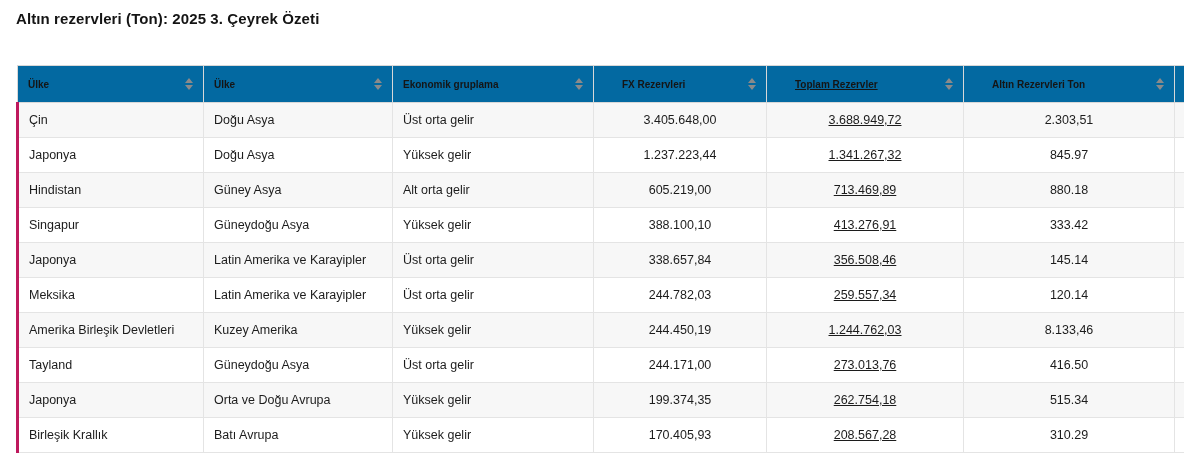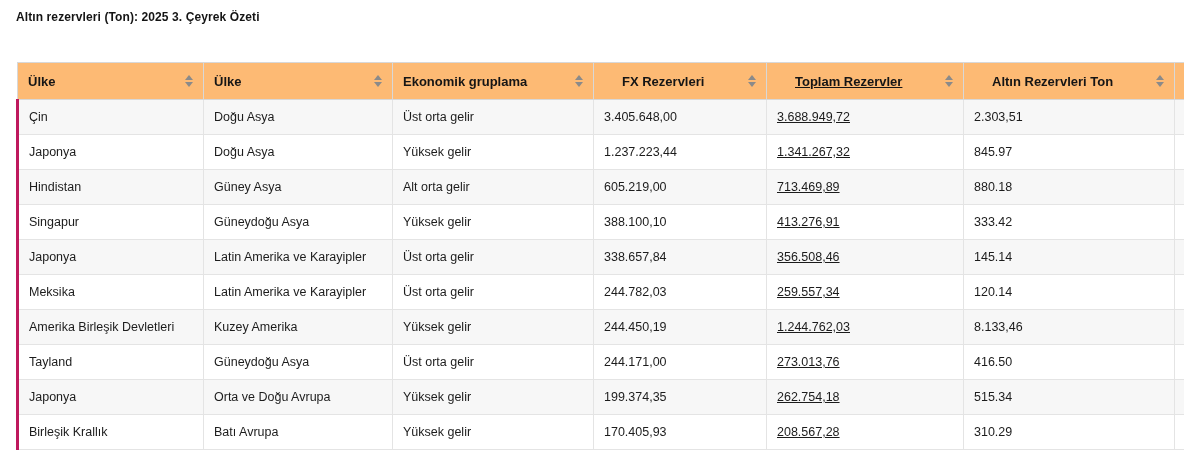--- a/index.html
+++ b/index.html
@@ -8,44 +8,44 @@
     background: #ffffff;
   }
   body {
     width: 1200px;
     height: 459px;
     font-family: "Liberation Sans", sans-serif;
     color: #1a1a1a;
     overflow: hidden;
   }
   .page-title {
-    font-size: 12px;
+    font-size: 15px;
     font-weight: bold;
     color: #141414;
     padding: 10px 16px 0 16px;
     letter-spacing: 0.1px;
   }
   .table-wrap {
     margin: 38px 16px 0 16px;
     overflow: hidden;
     position: relative;
   }
   table.data-table {
     border-collapse: collapse;
     table-layout: fixed;
     width: 1230px;
     font-size: 12.5px;
   }
   table.data-table thead th {
-    background: #fdba74;
+    background: #0369a1;
     border-top: 1px solid #d8d8d8;
     border-bottom: 1px solid #d8d8d8;
     border-right: 1px solid #d8d8d8;
     font-weight: bold;
-    font-size: 13px;
+    font-size: 10px;
     color: #151515;
     padding: 8px 10px;
     height: 20px;
     vertical-align: middle;
     white-space: nowrap;
     position: relative;
   }
   table.data-table thead th:first-child {
     border-left: 1px solid #d8d8d8;
   }
@@ -95,21 +95,21 @@
   table.data-table tbody td:first-child {
     border-left: 3px solid #be185d;
   }
   table.data-table tbody tr:nth-child(odd) td {
     background: #f7f7f7;
   }
   table.data-table tbody tr:nth-child(even) td {
     background: #ffffff;
   }
   td.num {
-    text-align: left;
+    text-align: center;
   }
   .col-country { width: 165px; }
   .col-region  { width: 168px; }
   .col-group   { width: 180px; }
   .col-fx      { width: 134px; }
   .col-total   { width: 158px; text-decoration: underline; }
   .col-goldton { width: 172px; }
   .col-goldres { width: 200px; }
 </style>
 </head>

